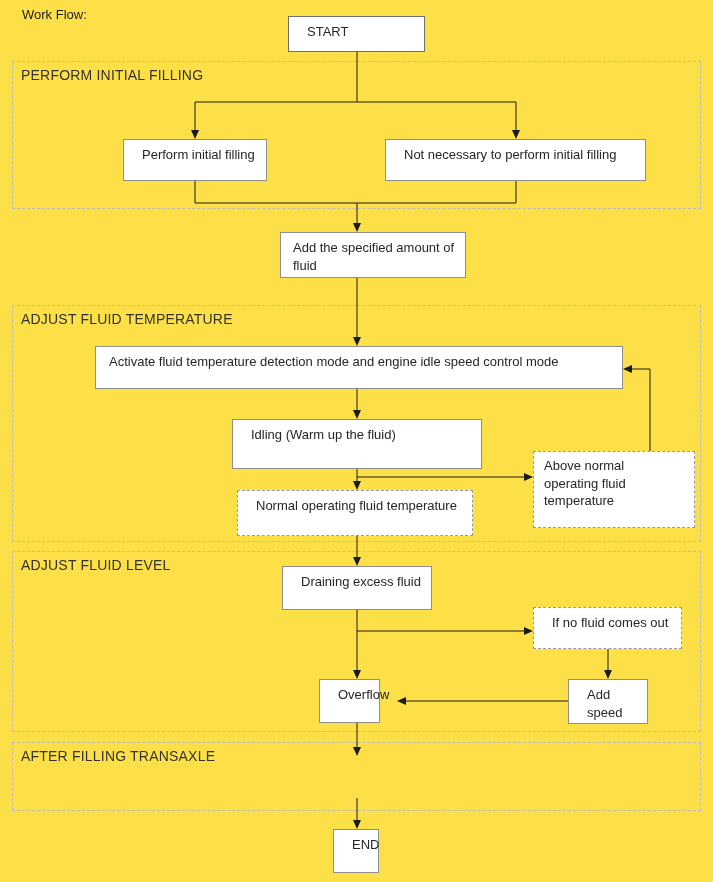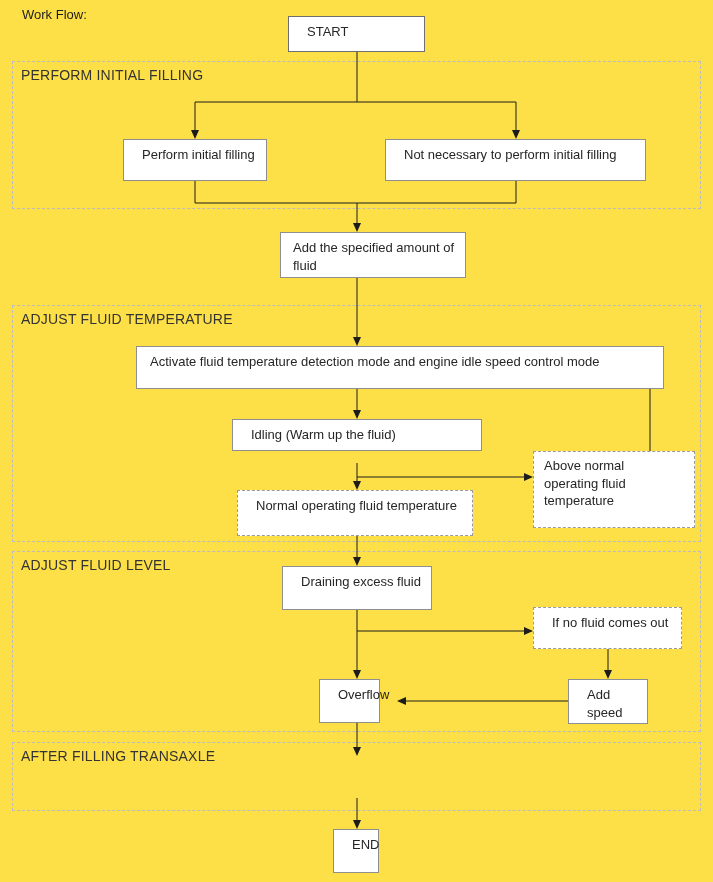--- a/index.html
+++ b/index.html
@@ -47,21 +47,21 @@
     color: #262626;
     line-height: 1.35;
     text-align: left;
     padding: 6px 2px 0 18px;
     z-index: 3;
   }
   .node.dashed { border: 1px dashed #9a9a9a; }
   .node.align-left { text-align: left; }
   #node-start { border-color: #6f6f6f; }
   #node-add-amount { padding: 6px 8px 0 12px; }
-  #node-activate-mode { padding: 6px 8px 0 13px; margin-left: 41px; }
+  #node-activate-mode { padding: 6px 8px 0 13px; }
   #node-above-normal { padding: 5px 14px 0 10px; }
 </style>
 </head>
 <body>
 
 <div id="canvas">
 
   <div id="page-title">Work Flow:</div>
 
   <div class="section" style="left:12px; top:61px; width:689px; height:148px;">
@@ -122,21 +122,21 @@
   <div class="node" id="node-start" style="left:288px; top:16px; width:137px; height:36px;">START</div>
 
   <div class="node" style="left:123px; top:139px; width:144px; height:42px;">Perform initial filling</div>
 
   <div class="node" style="left:385px; top:139px; width:261px; height:42px;">Not necessary to perform initial filling</div>
 
   <div class="node align-left" id="node-add-amount" style="left:264px; top:232px; width:186px; height:46px;margin-left:16px;">Add the specified amount of fluid</div>
 
   <div class="node align-left" id="node-activate-mode" style="left:95px; top:346px; width:528px; height:43px;">Activate fluid temperature detection mode and engine idle speed control mode</div>
 
-  <div class="node" style="left:232px; top:419px; width:250px; height:32px;">Idling (Warm up the fluid)</div>
+  <div class="node" style="left:232px; top:419px; width:250px; height:50px;">Idling (Warm up the fluid)</div>
 
   <div class="node dashed align-left" id="node-above-normal" style="left:533px; top:451px; width:162px; height:77px;">Above normal operating fluid temperature</div>
 
   <div class="node dashed" style="left:237px; top:490px; width:236px; height:46px;">Normal operating fluid temperature</div>
 
   <div class="node" style="left:282px; top:566px; width:150px; height:44px;">Draining excess fluid</div>
 
   <div class="node dashed" style="left:533px; top:607px; width:149px; height:42px;">If no fluid comes out</div>
 
   <div class="node" style="left:319px; top:679px; width:61px; height:44px;">Overflow</div>

